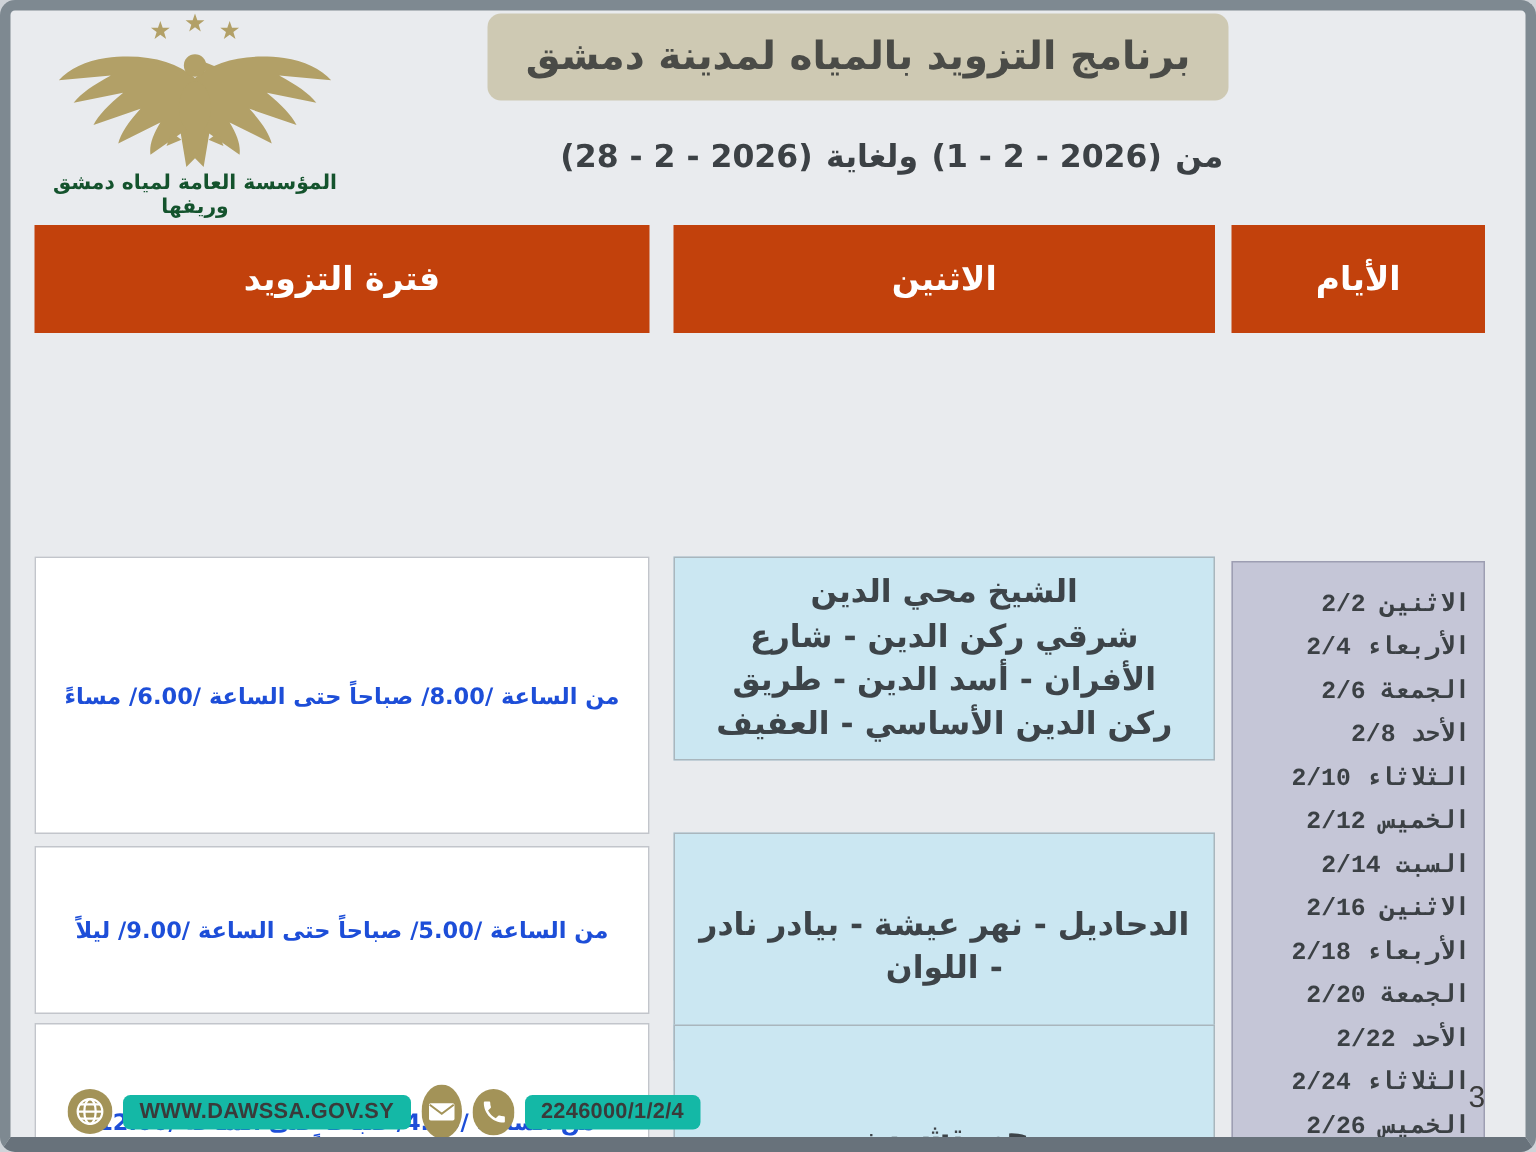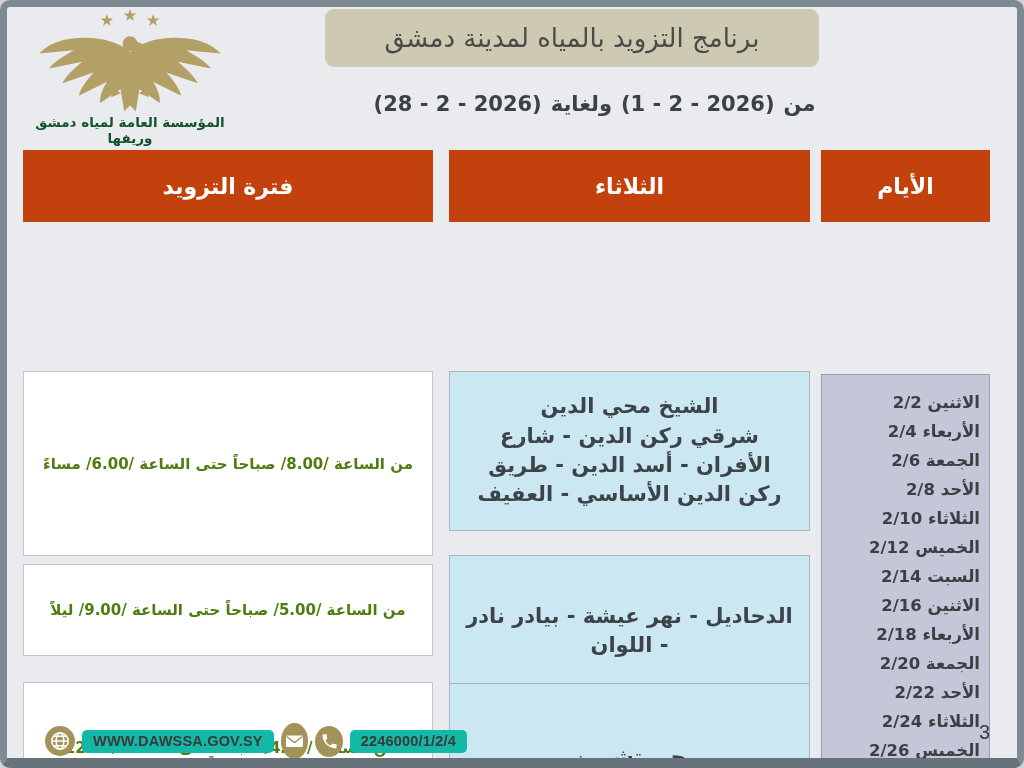--- a/index.html
+++ b/index.html
@@ -24,21 +24,21 @@
   }
   .logo-block svg{ display:block; margin:0 auto; }
   .logo-caption{
     margin-top:1px;
     font-size:13.5px; font-weight:bold; color:#14532d;
   }
   .title-box{
     position:absolute; left:318px; top:2px; width:494px; height:58px;
     background:#cec9b3; border-radius:9px;
     display:flex; align-items:center; justify-content:center;
-    font-size:26px; font-weight:normal; color:#4a4b47;
+    font-size:26px; font-weight:bold; color:#4a4b47;
   }
   .subtitle{
     position:absolute; left:355px; top:80px; width:465px; height:34px;
     display:flex; align-items:center; justify-content:center; gap:9px;
     font-size:21px; font-weight:bold; color:#3c4145;
     white-space:nowrap;
   }
   
   .col{ position:absolute; }
   .col-period{ left:16px;  top:143px; width:410px; }
@@ -49,38 +49,38 @@
     background:#c2410c; color:#ffffff;
     display:flex; align-items:center; justify-content:center;
     font-size:22px; font-weight:bold;
   }
   .cell{
     position:absolute; left:0; width:100%;
     display:flex; align-items:center; justify-content:center;
     text-align:center; font-weight:bold;
   }
   .cell-period{ background:#ffffff; border:1px solid #c2c5cb;
-    font-size:15px; color:#4d7c0f; padding:0 14px; }
+    font-size:15px; color:#1d4ed8; padding:0 14px; }
   .cell-region{ background:#cbe7f2; border:1px solid #a9b6bd;
     font-size:21px; color:#3d4449; line-height:1.4; padding:0 14px;
     white-space:pre-line; }
   .p1{ top:221px; height:185px; }
-  .p2{ top:414px; height:92px; }
+  .p2{ top:414px; height:112px; }
   .p3{ top:532px; height:149px; }
-  .r1{ top:221px; height:160px; }
+  .r1{ top:221px; height:136px; }
   .r2{ top:405px; height:152px; }
   .r3{ top:533px; height:150px; }
   .days-body{
     position:absolute; left:0; top:224px; width:100%; height:459px;
     background:#c5c6d7; border:1px solid #9d9eb2;
     padding:13px 9px 0 6px;
   }
   .day-item{
     font-size:16.5px; font-weight:bold; color:#3b4044;
-    line-height:29px; text-align:right;
+    line-height:29px; text-align:right;font-family:Liberation Mono, monospace;
   }
   
   .footer{
     position:absolute; left:38px; top:712px; height:44px;
     display:flex; align-items:center; gap:7px;
   }
   .pill{
     background:#14b8a6; border-radius:5px;
     padding:3px 11px 4px;
     font-family:"Liberation Sans", sans-serif;
@@ -144,21 +144,21 @@
   </div>
 
   <div class="col col-period">
     <div class="th">فترة التزويد</div>
     <div class="cell cell-period p1">من الساعة /8.00/ صباحاً حتى الساعة /6.00/ مساءً</div>
     <div class="cell cell-period p2">من الساعة /5.00/ صباحاً حتى الساعة /9.00/ ليلاً</div>
     <div class="cell cell-period p3">من الساعة /4.00/ صباحاً حتى الساعة /12.00/ ظهراً</div>
   </div>
 
   <div class="col col-region">
-    <div class="th">الثلاثاء</div>
+    <div class="th">الاثنين</div>
     <div class="cell cell-region r1">الشيخ محي الدين
 شرقي ركن الدين - شارع الأفران - أسد الدين - طريق ركن الدين الأساسي - العفيف</div>
     <div class="cell cell-region r2">الدحاديل - نهر عيشة - بيادر نادر - اللوان</div>
     <div class="cell cell-region r3">حي تشرين</div>
   </div>
 
   <div class="col col-days">
     <div class="th">الأيام</div>
     <div class="days-body">
       <div class="day-item">الاثنين 2/2</div>

